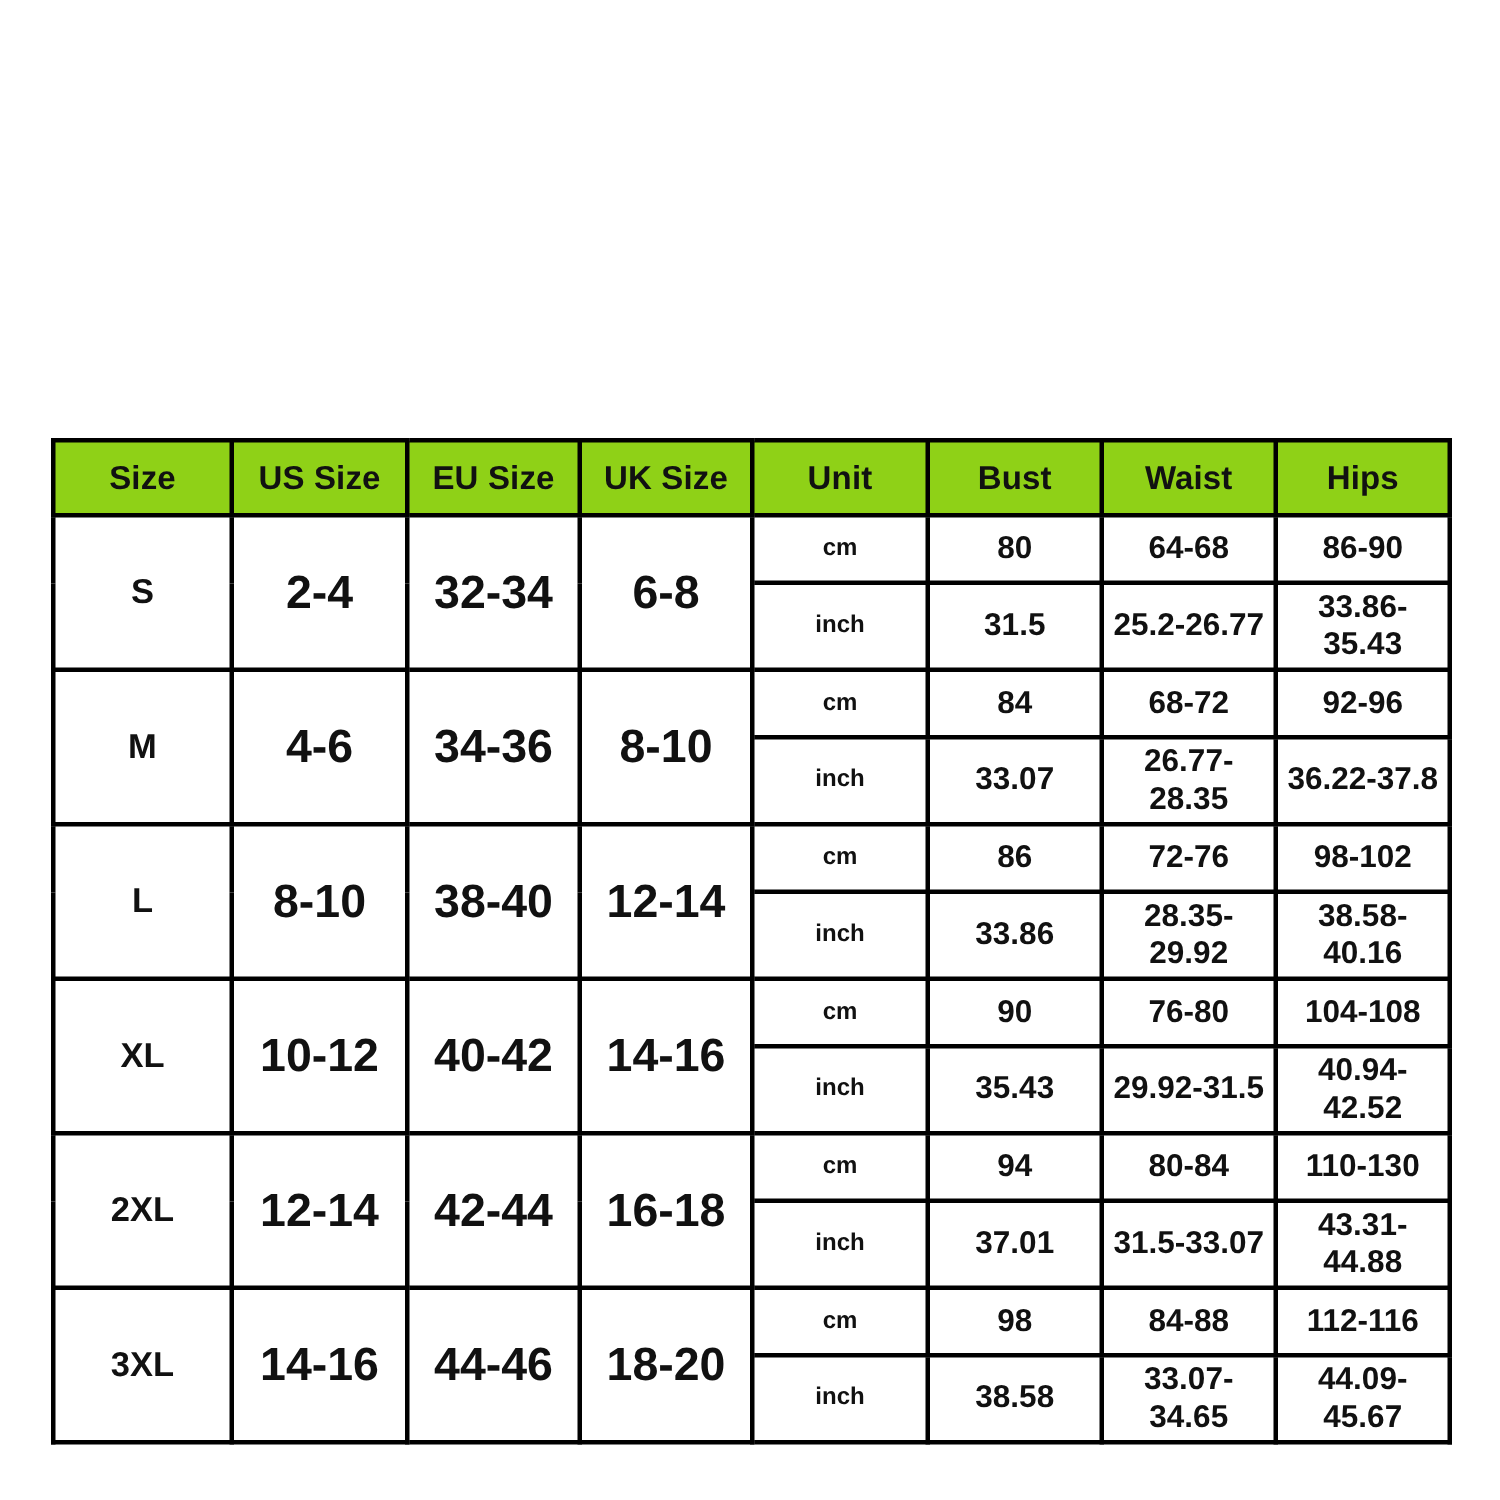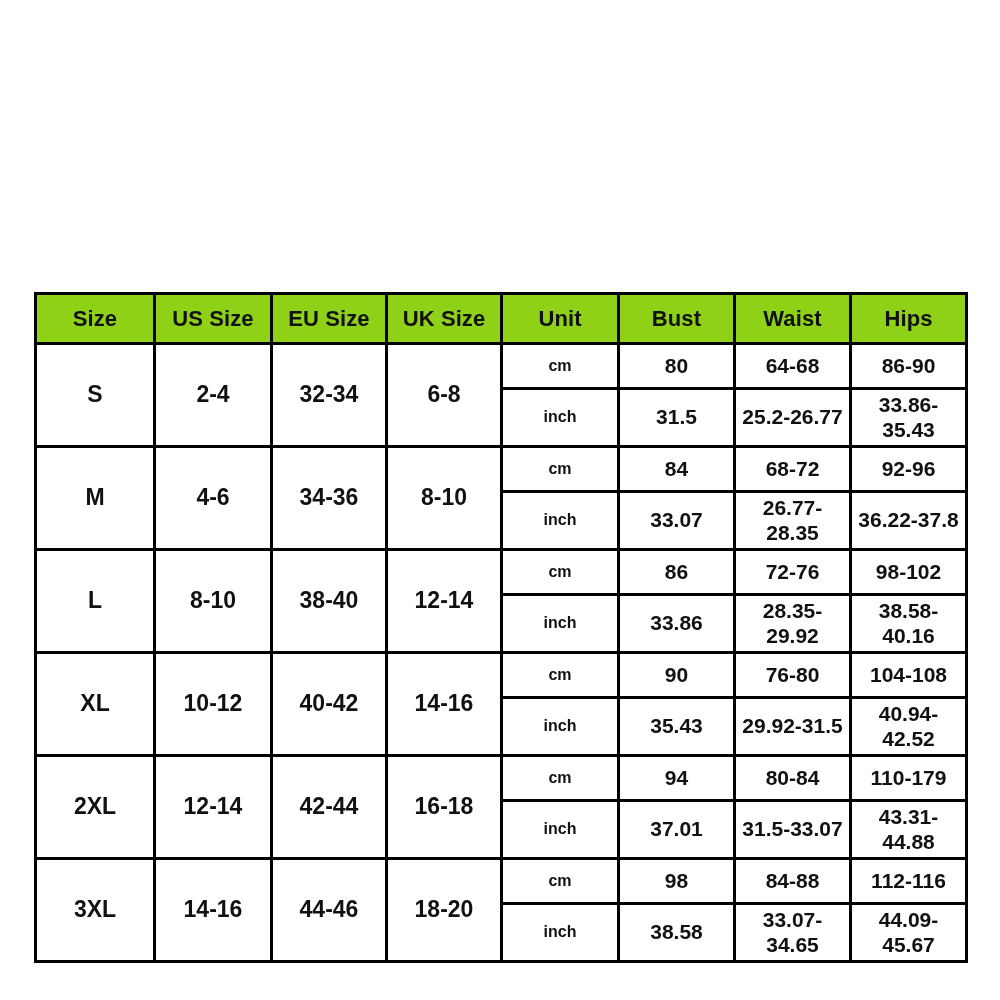--- a/index.html
+++ b/index.html
@@ -61,21 +61,21 @@
 
   thead th {
     background: #8FD117;
     height: 50px;
     font-size: 22px;
     letter-spacing: 0.1px;
   }
 
   
   td.spanlabel {
-    font-size: 23px;
+    font-size: 31px;
     background: #ffffff;
   }
   td.spanlabel.sizename {
     font-size: 23px;
   }
 
   
   td.unit {
     font-size: 16px;
   }
@@ -184,21 +184,21 @@
             <td class="val" style="border-color: rgb(0, 0, 0);">40.94-42.52</td>
           </tr>
           <tr class="cm-row">
             <td class="spanlabel sizename" rowspan="2" style="border-color: rgb(0, 0, 0); text-align: center;">2XL</td>
             <td class="spanlabel " rowspan="2" style="border-color: rgb(0, 0, 0);">12-14</td>
             <td class="spanlabel " rowspan="2" style="border-color: rgb(0, 0, 0);">42-44</td>
             <td class="spanlabel " rowspan="2" style="border-color: rgb(0, 0, 0);">16-18</td>
             <td class="unit" style="border-color: rgb(0, 0, 0);">cm</td>
             <td class="val" style="border-color: rgb(0, 0, 0);">94</td>
             <td class="val" style="border-color: rgb(0, 0, 0);">80-84</td>
-            <td class="val" style="border-color: rgb(0, 0, 0);">110-179</td>
+            <td class="val" style="border-color: rgb(0, 0, 0);">110-130</td>
           </tr>
           <tr class="inch-row">
             <td class="unit" style="border-color: rgb(0, 0, 0);">inch</td>
             <td class="val" style="border-color: rgb(0, 0, 0);">37.01</td>
             <td class="val" style="border-color: rgb(0, 0, 0);">31.5-33.07</td>
             <td class="val" style="border-color: rgb(0, 0, 0);">43.31-44.88</td>
           </tr>
           <tr class="cm-row">
             <td class="spanlabel sizename" rowspan="2" style="border-color: rgb(0, 0, 0);">3XL</td>
             <td class="spanlabel " rowspan="2" style="border-color: rgb(0, 0, 0);">14-16</td>

